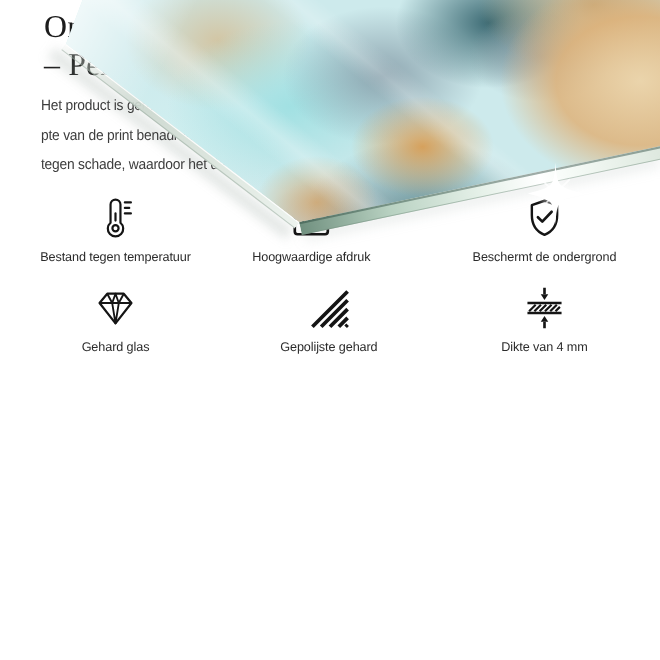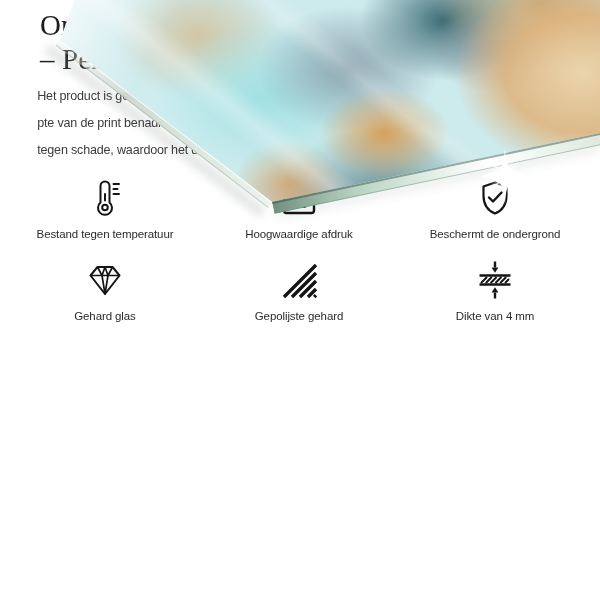--- a/index.html
+++ b/index.html
@@ -48,21 +48,21 @@
   .title{margin:8px 0 0 0;padding:0 0 0 40px;font-family:"Liberation Serif","DejaVu Serif",serif;
     font-weight:400;font-size:29px;line-height:34px;color:#1c1c1c;letter-spacing:.1px;}
   .title span{display:block;}
   .body-text{margin:6px 0 0 0;padding:0 0 0 40px;font-size:13.5px;line-height:27px;color:#3c3c3c;
     letter-spacing:-.2px;transform:scaleX(.93);transform-origin:left top;}
   .body-text span{display:block;white-space:nowrap;}
 
   
   .features{position:relative;height:200px;}
   .feature{position:absolute;width:220px;text-align:center;}
-  .f1{left:-5px;top:15px;} .f2{left:189px;top:15px;} .f3{left:385px;top:15px;}
+  .f1{left:-5px;top:15px;} .f2{left:173px;top:15px;} .f3{left:385px;top:15px;}
   .f4{left:-5px;top:97px;} .f5{left:189px;top:97px;} .f6{left:385px;top:97px;}
   .feature svg{display:block;margin:0 auto;width:40px;height:40px;}
   .feature .label{display:block;margin-top:10px;font-size:11.5px;letter-spacing:-.1px;color:#2b2b2b;}
   .icon-stroke{fill:none;stroke:#151515;}
   .ultra-text{font-family:"Liberation Sans",sans-serif;font-weight:700;fill:#151515;}
 </style>
 </head>
 <body>
 
 <div class="page">

